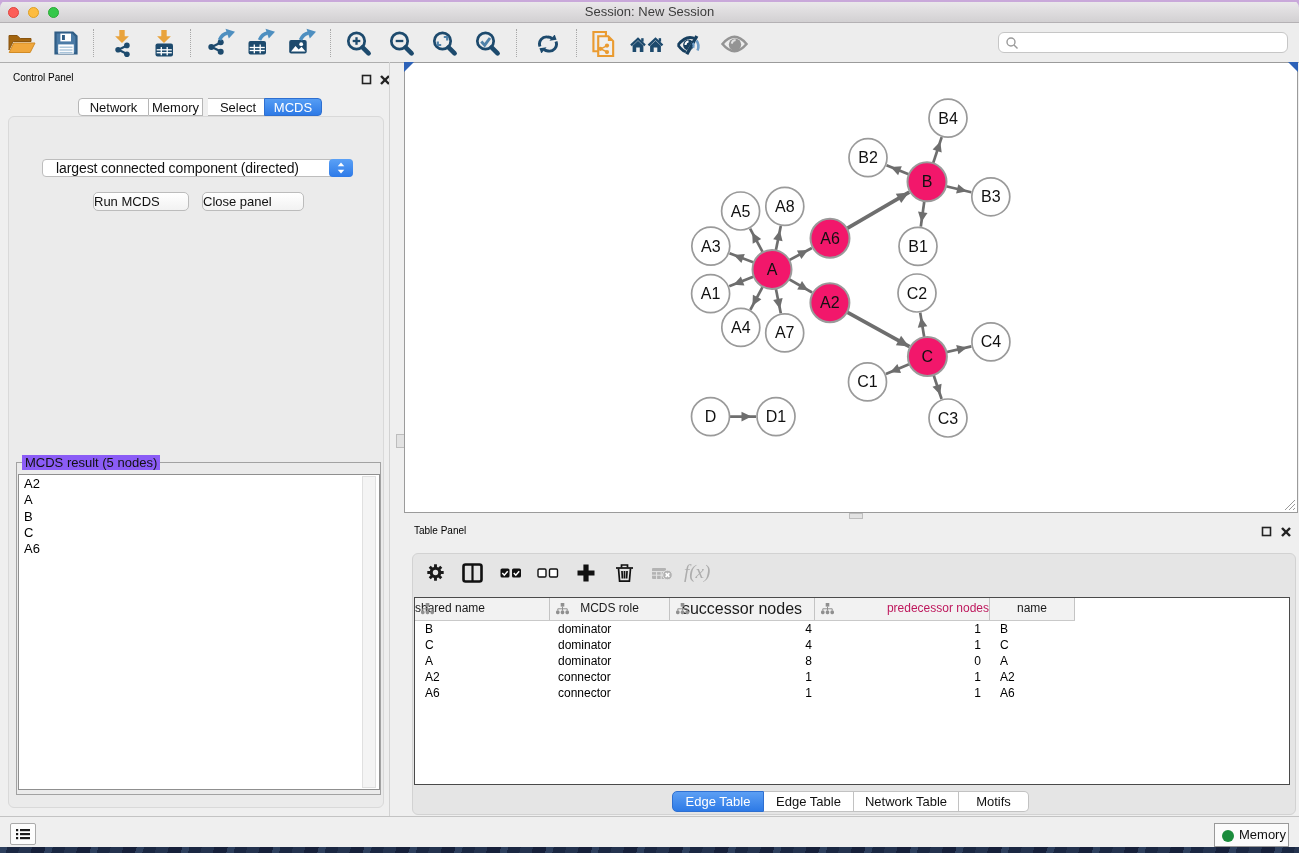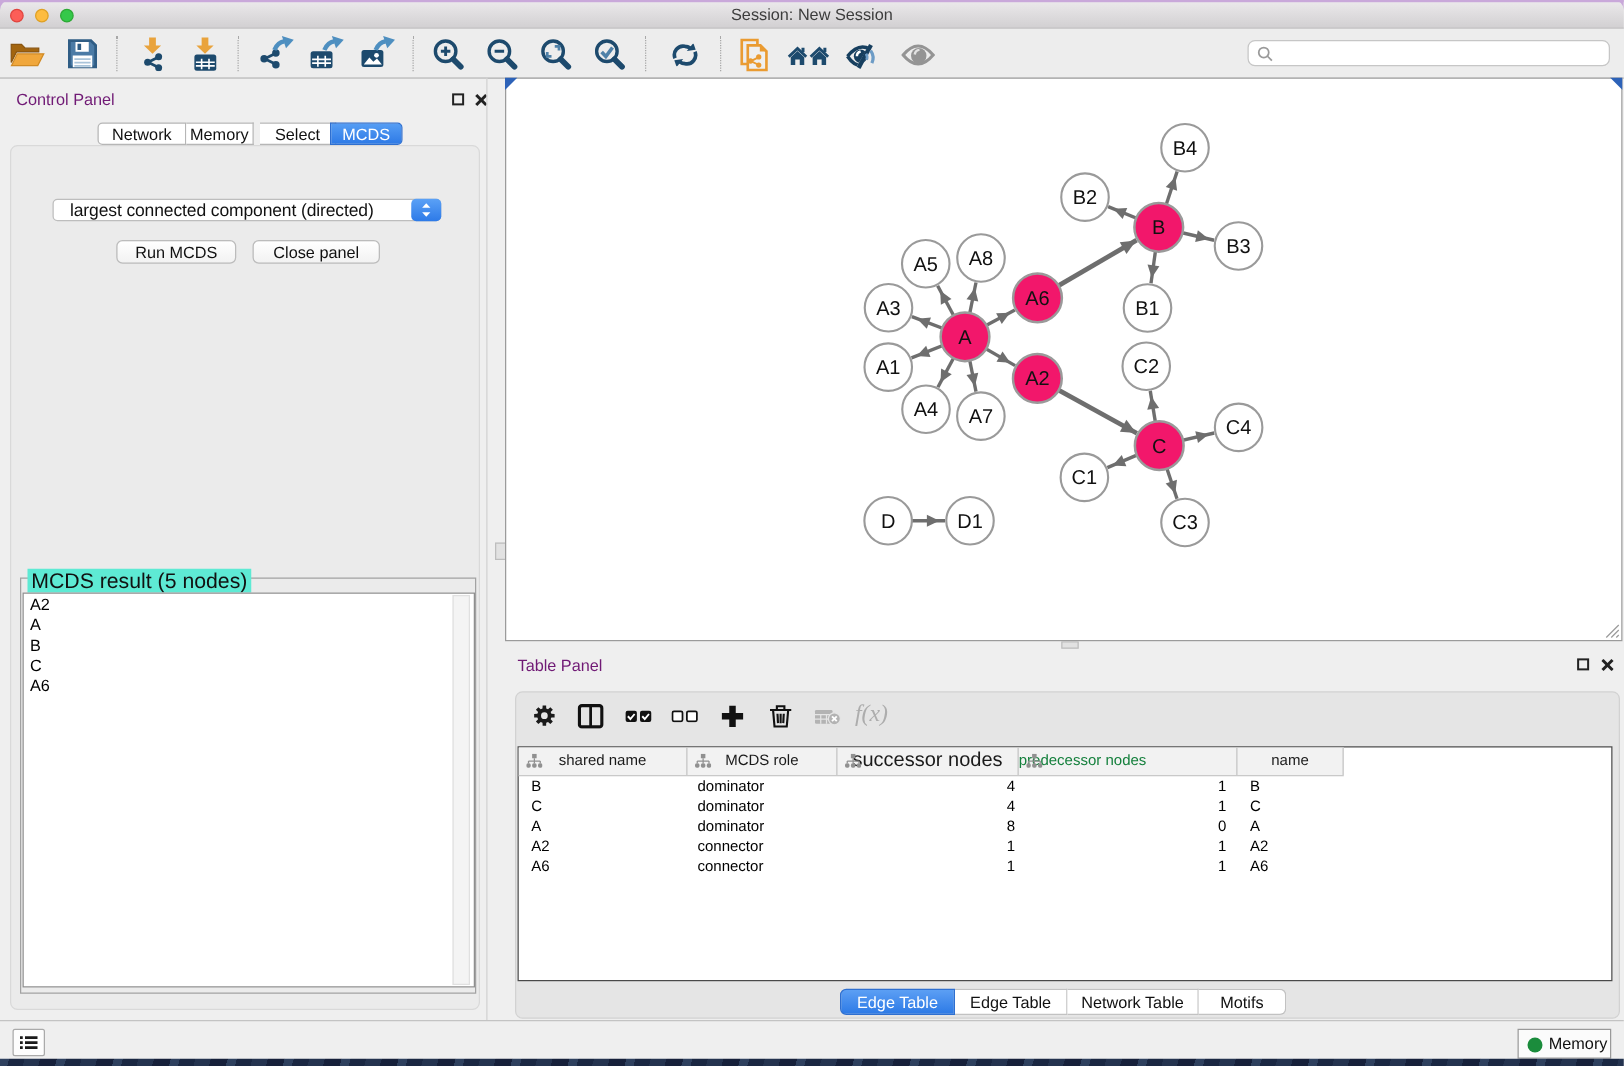--- a/index.html
+++ b/index.html
@@ -6,24 +6,24 @@
 .lt{width:11px;height:11px;border-radius:50%;display:inline-block}
 #mactitle{left:0;top:2px;width:1299px;height:20px;background:linear-gradient(#eae8ea,#d2d0d2);border-bottom:1px solid #b4b1b4}
 #toolbar{left:0;top:23px;width:1299px;height:39px;background:#ededed;border-bottom:1px solid #aeaeae}
 .tsep{position:absolute;top:6px;height:28px;width:0;border-left:1px dotted #a8a8a8}
 #cpanel{left:0;top:63px;width:390px;height:753px;background:#efefef}
 #netwin{left:404px;top:62px;width:894px;height:451px;background:#fff;border:1px solid #9b9b9b;box-sizing:border-box}
 #nettitle{left:0;top:0;width:892px;height:25px;background:linear-gradient(#f8f8f8,#d9d9d9);border-bottom:1px solid #aeaeae}
 #tpanel{left:404px;top:517px;width:895px;height:299px}
 #statusbar{left:0;top:816px;width:1299px;height:31px;background:#efefef;border-top:1px solid #c3c3c3}
 #wall{left:0;top:847px;width:1299px;height:6px;background:repeating-linear-gradient(105deg,#2e405e 0 7px,#1a2742 7px 19px,#24334f 19px 31px,#16203a 31px 44px)}
-.paneltitle{font-size:13px;color:#701a75}
+.paneltitle{font-size:10px;color:#000000}
 .tabseg{position:absolute;top:0;height:18px;box-sizing:border-box;background:#fff;border:1px solid #b6b6b6;font-size:13px;color:#111;text-align:center;line-height:17px}
 .tabsel{background:linear-gradient(#559df4,#2e7ae6);color:#fff;border-color:#2e6fd0}
-.btn{position:absolute;box-sizing:border-box;background:linear-gradient(#ffffff,#f2f2f2);border:1px solid #bcbcbc;border-radius:5px;font-size:13px;color:#111;text-align:center}
+.btn{position:absolute;box-sizing:border-box;background:linear-gradient(#ffffff,#f2f2f2);border:1px solid #bcbcbc;border-radius:5px;font-size:13px;color:#111;text-align:left}
 .btab{position:absolute;top:0;height:21px;box-sizing:border-box;background:#fff;border:1px solid #c2c2c2;font-size:13px;color:#111;text-align:center;line-height:19px}
 </style></head>
 <body>
 
 <div class="abs" style="left:0;top:0;width:1299px;height:2px;background:#c9a8da"></div>
 <svg class="abs" style="left:0;top:0;z-index:50" width="8" height="8">
     <path d="M0 0H8A8 8 0 0 0 0 8Z" fill="#c9a8da"></path>
   </svg>
 <svg class="abs" style="left:1291px;top:0;z-index:50" width="8" height="8">
     <path d="M8 0H0A8 8 0 0 1 8 8Z" fill="#c9a8da"></path>
@@ -214,21 +214,21 @@
      <svg width="24" height="18" viewBox="0 0 24 18">
           <path d="M8.7 7.2L12 3.6 15.3 7.2Z" fill="#fff"></path>
           <path d="M8.7 10.8L12 14.4 15.3 10.8Z" fill="#fff"></path>
         </svg>
    </div>
  </div>
  <div class="btn" style="left:93px;top:129px;width:96px;height:19px;line-height:18px">Run MCDS</div>
  <div class="btn" style="left:202px;top:129px;width:102px;height:19px;line-height:18px">Close panel</div>
 
  <div class="abs" style="left:16px;top:399px;width:365px;height:333px;border:1px solid #a2a2a2;box-sizing:border-box"></div>
- <div class="abs" style="left:22px;top:392px;padding:0 3px;background:#5eead4;font-size:17px;color:#111">MCDS result (5 nodes)</div>
+ <div class="abs" style="left:22px;top:392px;padding:0 3px;background:#8b5cf6;font-size:13px;color:#111">MCDS result (5 nodes)</div>
  <div class="abs" style="left:18px;top:411px;width:362px;height:316px;background:#fff;border:1px solid #8f8f8f;box-sizing:border-box">
    <div style="position:absolute;right:3px;top:1px;width:14px;height:312px;background:#f4f4f4;border:1px solid #e0e0e0;box-sizing:border-box"></div>
    <div style="position:absolute;left:5px;top:1px;font-size:13px;color:#000;line-height:16.3px">A2<br>A<br>B<br>C<br>A6</div>
  </div>
 </div>
 
 <div class="abs" style="left:389px;top:62px;width:1px;height:754px;background:#d2d2d2"></div>
 <div class="abs" style="left:396px;top:434px;width:7px;height:12px;background:#e2e2e2;border:1px solid #bdbdbd"></div>
 <div class="abs" style="left:849px;top:513px;width:12px;height:4px;background:#e2e2e2;border:1px solid #bdbdbd"></div>
 
@@ -403,21 +403,21 @@
       <circle cx="16.5" cy="8" r="4.8" fill="#b3b3b3" stroke="#e5e5e5" stroke-width="1"></circle>
       <g stroke="#fff" stroke-width="1.6">
         <line x1="14.6" y1="6.1" x2="18.4" y2="9.9"></line>
         <line x1="18.4" y1="6.1" x2="14.6" y2="9.9"></line>
       </g>
     </svg>
 <div class="abs" style="left:280px;top:44px;width:36px;font-family:'Liberation Serif',serif;font-style:italic;font-size:19px;color:#adadad">f(x)</div>
 
  <div class="abs" style="left:10px;top:80px;width:876px;height:188px;background:#fff;border:1px solid #4a4a4a;box-sizing:border-box">
    <div style="position:absolute;left:0;top:0;width:660px;height:22px;background:#f2f2f2;border-bottom:1px solid #c9c9c9">
-<div style="position:absolute;left:0px;top:0;width:135px;height:22px;border-right:1px solid #c4c4c4;box-sizing:border-box;text-align:center;font-size:12px;color:#1a1a1a;line-height:21px">shared name</div>
+<div style="position:absolute;left:0px;top:0;width:135px;height:22px;border-right:1px solid #c4c4c4;box-sizing:border-box;text-align:left;font-size:12px;color:#1a1a1a;line-height:21px">shared name</div>
 <svg style="position:absolute;left:6px;top:5px" width="13" height="12" viewBox="0 0 13 12">
           <g fill="#909090">
             <rect x="4.7" y="0" width="3.6" height="3.6"></rect>
             <rect x="0" y="7.6" width="3.6" height="3.6" rx="1.4"></rect>
             <rect x="4.7" y="7.6" width="3.6" height="3.6" rx="1.4"></rect>
             <rect x="9.4" y="7.6" width="3.6" height="3.6" rx="1.4"></rect>
           </g>
           <g stroke="#909090" stroke-width="1">
             <line x1="6.5" y1="3.6" x2="6.5" y2="7.6"></line>
             <line x1="1.8" y1="5.8" x2="11.2" y2="5.8"></line>
@@ -448,21 +448,21 @@
             <rect x="4.7" y="7.6" width="3.6" height="3.6" rx="1.4"></rect>
             <rect x="9.4" y="7.6" width="3.6" height="3.6" rx="1.4"></rect>
           </g>
           <g stroke="#909090" stroke-width="1">
             <line x1="6.5" y1="3.6" x2="6.5" y2="7.6"></line>
             <line x1="1.8" y1="5.8" x2="11.2" y2="5.8"></line>
             <line x1="1.8" y1="5.8" x2="1.8" y2="7.6"></line>
             <line x1="11.2" y1="5.8" x2="11.2" y2="7.6"></line>
           </g>
         </svg>
-<div style="position:absolute;left:400px;top:0;width:175px;height:22px;border-right:1px solid #c4c4c4;box-sizing:border-box;text-align:left;font-size:12px;color:#15803d;line-height:21px">predecessor nodes</div>
+<div style="position:absolute;left:400px;top:0;width:175px;height:22px;border-right:1px solid #c4c4c4;box-sizing:border-box;text-align:right;font-size:12px;color:#be185d;line-height:21px">predecessor nodes</div>
 <svg style="position:absolute;left:406px;top:5px" width="13" height="12" viewBox="0 0 13 12">
           <g fill="#909090">
             <rect x="4.7" y="0" width="3.6" height="3.6"></rect>
             <rect x="0" y="7.6" width="3.6" height="3.6" rx="1.4"></rect>
             <rect x="4.7" y="7.6" width="3.6" height="3.6" rx="1.4"></rect>
             <rect x="9.4" y="7.6" width="3.6" height="3.6" rx="1.4"></rect>
           </g>
           <g stroke="#909090" stroke-width="1">
             <line x1="6.5" y1="3.6" x2="6.5" y2="7.6"></line>
             <line x1="1.8" y1="5.8" x2="11.2" y2="5.8"></line>

